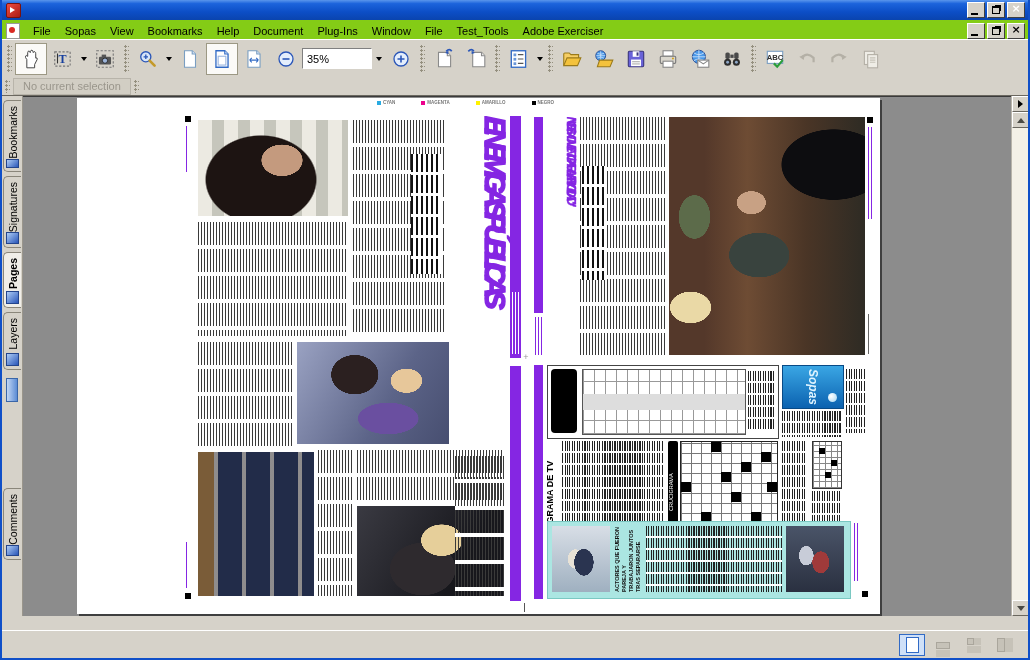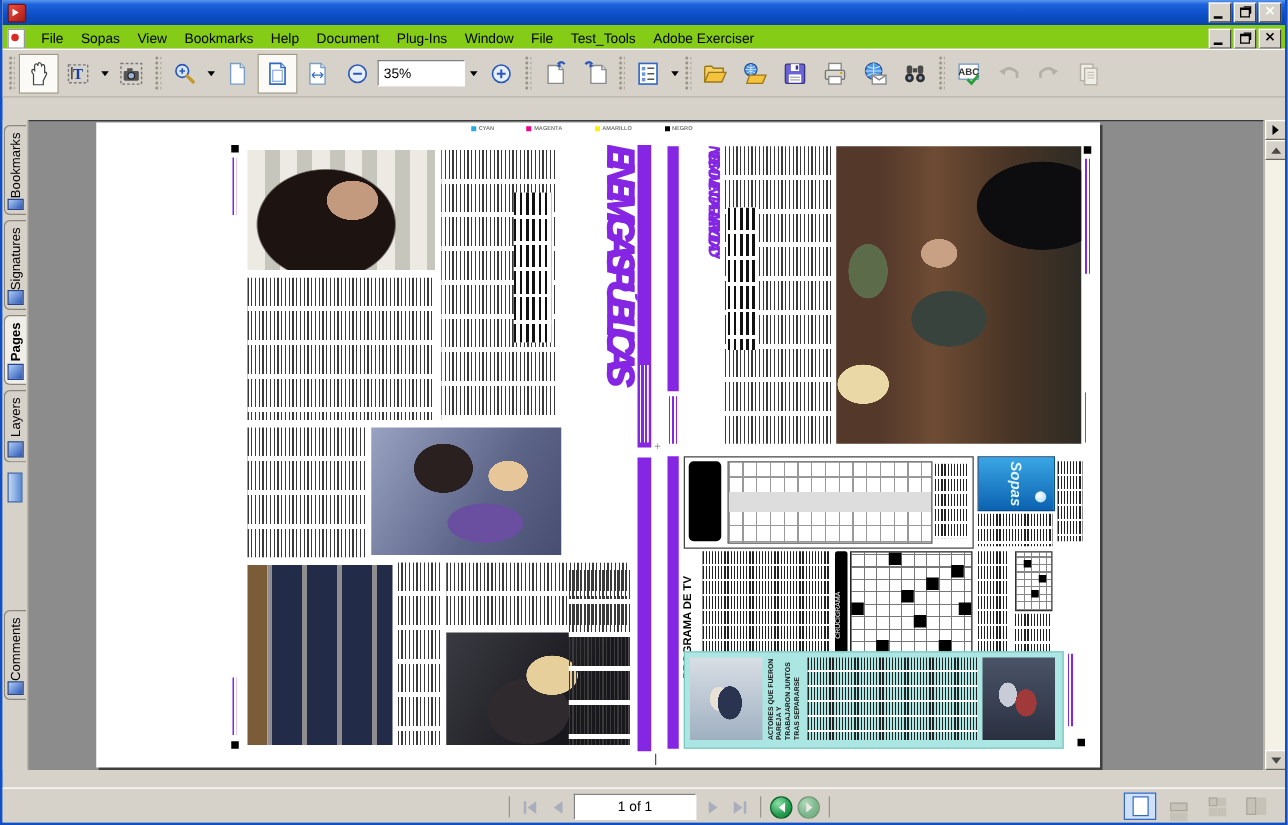--- a/index.html
+++ b/index.html
@@ -356,20 +356,25 @@
     </div>
     <div class="tbtn">
       <svg width="22" height="22" viewBox="0 0 20 20">
           <rect x="4" y="3" width="9" height="12" fill="#efede6" stroke="#b4b0a6" stroke-width="1"></rect>
           <rect x="7" y="6" width="9" height="12" fill="#efede6" stroke="#b4b0a6" stroke-width="1"></rect>
           <path d="M9 9 h5 M9 11 h5 M9 13 h5" stroke="#c6c2b8" stroke-width="1"></path>
         </svg>
     </div>
   </div>
 
+  <div class="selbar">
+    <div class="grip" style="height:13px"></div>
+    <div class="nosel">No current selection</div>
+    <div class="grip" style="height:13px"></div>
+  </div>
 
   <div class="tabstrip">
     <div class="vtab" style="top:4px;height:72px;">
       <span>Bookmarks</span>
       <div class="ticon"></div>
     </div>
     <div class="vtab" style="top:80px;height:72px;">
       <span>Signatures</span>
       <div class="ticon"></div>
     </div>
@@ -497,46 +502,20 @@
         <div class="tri-up"></div>
       </div>
     <div class="sbtn" style="position:absolute;bottom:0;">
         <div class="tri-dn"></div>
       </div>
   </div>
 
   <div class="corner"></div>
 
   <div class="status">
-    <div class="nav-cluster">
-      <div class="vsep"></div>
-      <div class="navbtn">
-          <div class="nbar"></div>
-          <div class="nb l"></div>
-        </div>
-      <div class="navbtn">
-          <div class="nb l"></div>
-        </div>
-      <input class="pagebox" value="1 of 1" style="">
-      <div class="navbtn">
-          <div class="nb r"></div>
-        </div>
-      <div class="navbtn">
-          <div class="nb r"></div>
-          <div class="nbar"></div>
-        </div>
-      <div class="vsep"></div>
-      <div class="gbtn">
-          <i class="l"></i>
-        </div>
-      <div class="gbtn dis">
-          <i class="r"></i>
-        </div>
-      <div class="vsep"></div>
-    </div>
     <div class="layout-cluster">
       <div class="lbtn sel">
           <div class="ic-sp"></div>
         </div>
       <div class="lbtn">
           <div class="ic-ct"></div>
         </div>
       <div class="lbtn">
           <div class="ic-cf"></div>
         </div>

